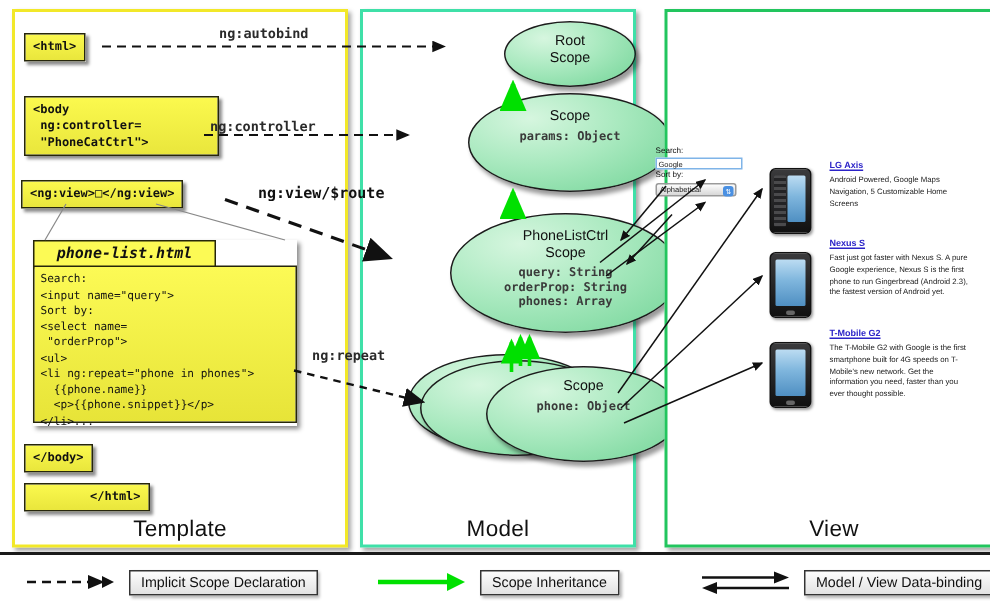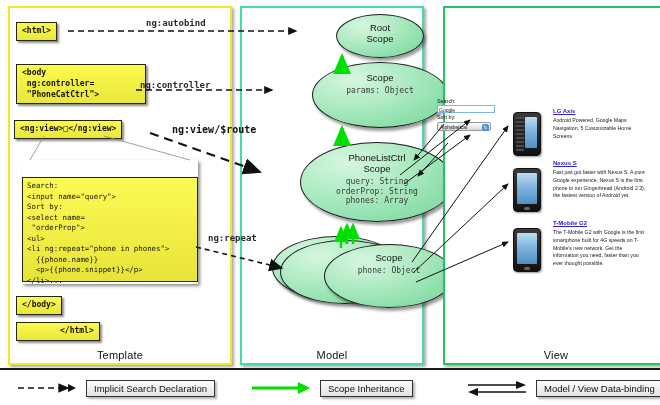--- a/index.html
+++ b/index.html
@@ -4,21 +4,21 @@
 <style>
   html,body{margin:0;padding:0;background:#ffffff;}
   body{width:660px;height:405px;font-family:"Liberation Sans",sans-serif;overflow:hidden;}
   #root{position:relative;width:660px;height:405px;background:#fff;}
 
   
   .panel{position:absolute;background:#fff;box-shadow:2px 2px 3px rgba(0,0,0,.35);}
   #panel-template{left:8px;top:6px;width:220px;height:355px;border:2px solid #f2e829;}
   #panel-model{left:240px;top:6px;width:180px;height:355px;border:2px solid #3fe0a8;}
   #panel-view{left:427px;top:6px;width:222px;height:355px;border:2px solid #22c55e;margin-left:16px;}
-  .panel-label{position:absolute;bottom:2px;width:100%;text-align:center;font-size:11px;color:#111;letter-spacing:.2px;}
+  .panel-label{position:absolute;bottom:2px;width:100%;text-align:center;font-size:15px;color:#111;letter-spacing:.2px;}
 
   
   .ybox{position:absolute;background:linear-gradient(180deg,#fbf94e 0%,#e9e63c 100%);
         border:1.6px solid #26260a;box-shadow:2px 2px 2px rgba(0,0,0,.45);
         font-family:"DejaVu Sans Mono","Liberation Mono",monospace;font-weight:bold;
         font-size:8px;color:#111;line-height:1.35;padding:3px 5px;white-space:pre;}
   #tag-html{left:16px;top:22px;}
   #tag-body{left:16px;top:64px;width:118px;}
   #tag-ngview{left:14px;top:120px;}
   #tag-bodyclose{left:16px;top:296px;}
@@ -36,21 +36,21 @@
              border:1.6px solid #26260a;box-sizing:border-box;
              font-family:"DejaVu Sans Mono","Liberation Mono",monospace;
              font-size:7.4px;line-height:1.42;color:#111;padding:3px 4px;white-space:pre;}
 
   
   .oval{position:absolute;border-radius:50%;border:1.4px solid #1c1c1c;
         background:radial-gradient(ellipse at 30% 25%,#d6f6df 0%,#a9e9bf 45%,#72d497 100%);
         box-shadow:2px 3px 3px rgba(0,0,0,.4);text-align:center;color:#111;margin-left:36px;}
   .oval .ttl{font-size:9.5px;line-height:1.15;padding-top:0;}
   .oval .props{font-family:"DejaVu Sans Mono","Liberation Mono",monospace;
-               font-size:8px;font-weight:normal;line-height:1.22;color:#3a3a3a;margin-top:2px;}
+               font-size:8px;font-weight:bold;line-height:1.22;color:#3a3a3a;margin-top:2px;}
   #oval-root{left:300px;top:14px;width:86px;height:42px;}
   #oval-root .ttl{padding-top:8px;}
   #oval-catctrl{left:276px;top:62px;width:134px;height:64px;}
   #oval-catctrl .ttl{padding-top:10px;}
   #oval-listctrl{left:264px;top:142px;width:152px;height:78px;}
   #oval-listctrl .ttl{padding-top:10px;}
   .rep-shadow{position:absolute;border-radius:50%;border:1.4px solid #1c1c1c;
         background:radial-gradient(ellipse at 30% 25%,#d6f6df 0%,#a9e9bf 45%,#72d497 100%);
         box-shadow:2px 3px 3px rgba(0,0,0,.4);}
   #rep-b2{left:272px;top:236px;width:128px;height:62px;}
@@ -121,20 +121,21 @@
 
   <div class="ybox" id="tag-html">&lt;html&gt;</div>
   <div class="ybox" id="tag-ngview">&lt;ng:view&gt;□&lt;/ng:view&gt;</div>
   <div class="ybox" id="tag-body">&lt;body
  ng:controller=
  "PhoneCatCtrl"&gt;</div>
   <div class="ybox" id="tag-bodyclose">&lt;/body&gt;</div>
   <div class="ybox" id="tag-htmlclose">&lt;/html&gt;</div>
 
   <div id="file-card">
+    <div id="file-tab">phone-list.html</div>
     <div id="file-body">Search:
 &lt;input name="query"&gt;
 Sort by:
 &lt;select name=
  "orderProp"&gt;
 &lt;ul&gt;
 &lt;li ng:repeat="phone in phones"&gt;
   {{phone.name}}
   &lt;p&gt;{{phone.snippet}}&lt;/p&gt;
 &lt;/li&gt;...</div>
@@ -257,21 +258,21 @@
     <path d="M414,272 L508,184" stroke="#111" stroke-width="1" fill="none" marker-end="url(#ah)"></path>
     <path d="M416,282 L508,242" stroke="#111" stroke-width="1" fill="none" marker-end="url(#ah)"></path>
   </svg>
 
   <div id="legend">
     <div class="leg-item" id="leg-1">
       <svg class="leg-art">
         <path d="M2,9 L52,9" stroke="#111" stroke-width="1.6" stroke-dasharray="6,4" fill="none" marker-end="url(#ah)"></path>
         <path d="M52,5 L60,9 L52,13 z" fill="#111"></path>
       </svg>
-      <div class="leg-box">Implicit Search Declaration</div>
+      <div class="leg-box">Implicit Scope Declaration</div>
     </div>
 
     <div class="leg-item" id="leg-2">
       <svg class="leg-art">
         <path d="M2,9 L50,9" stroke="#00e000" stroke-width="3" fill="none"></path>
         <path d="M48,3 L60,9 L48,15 z" fill="#00e000"></path>
       </svg>
       <div class="leg-box">Scope Inheritance</div>
     </div>
 

